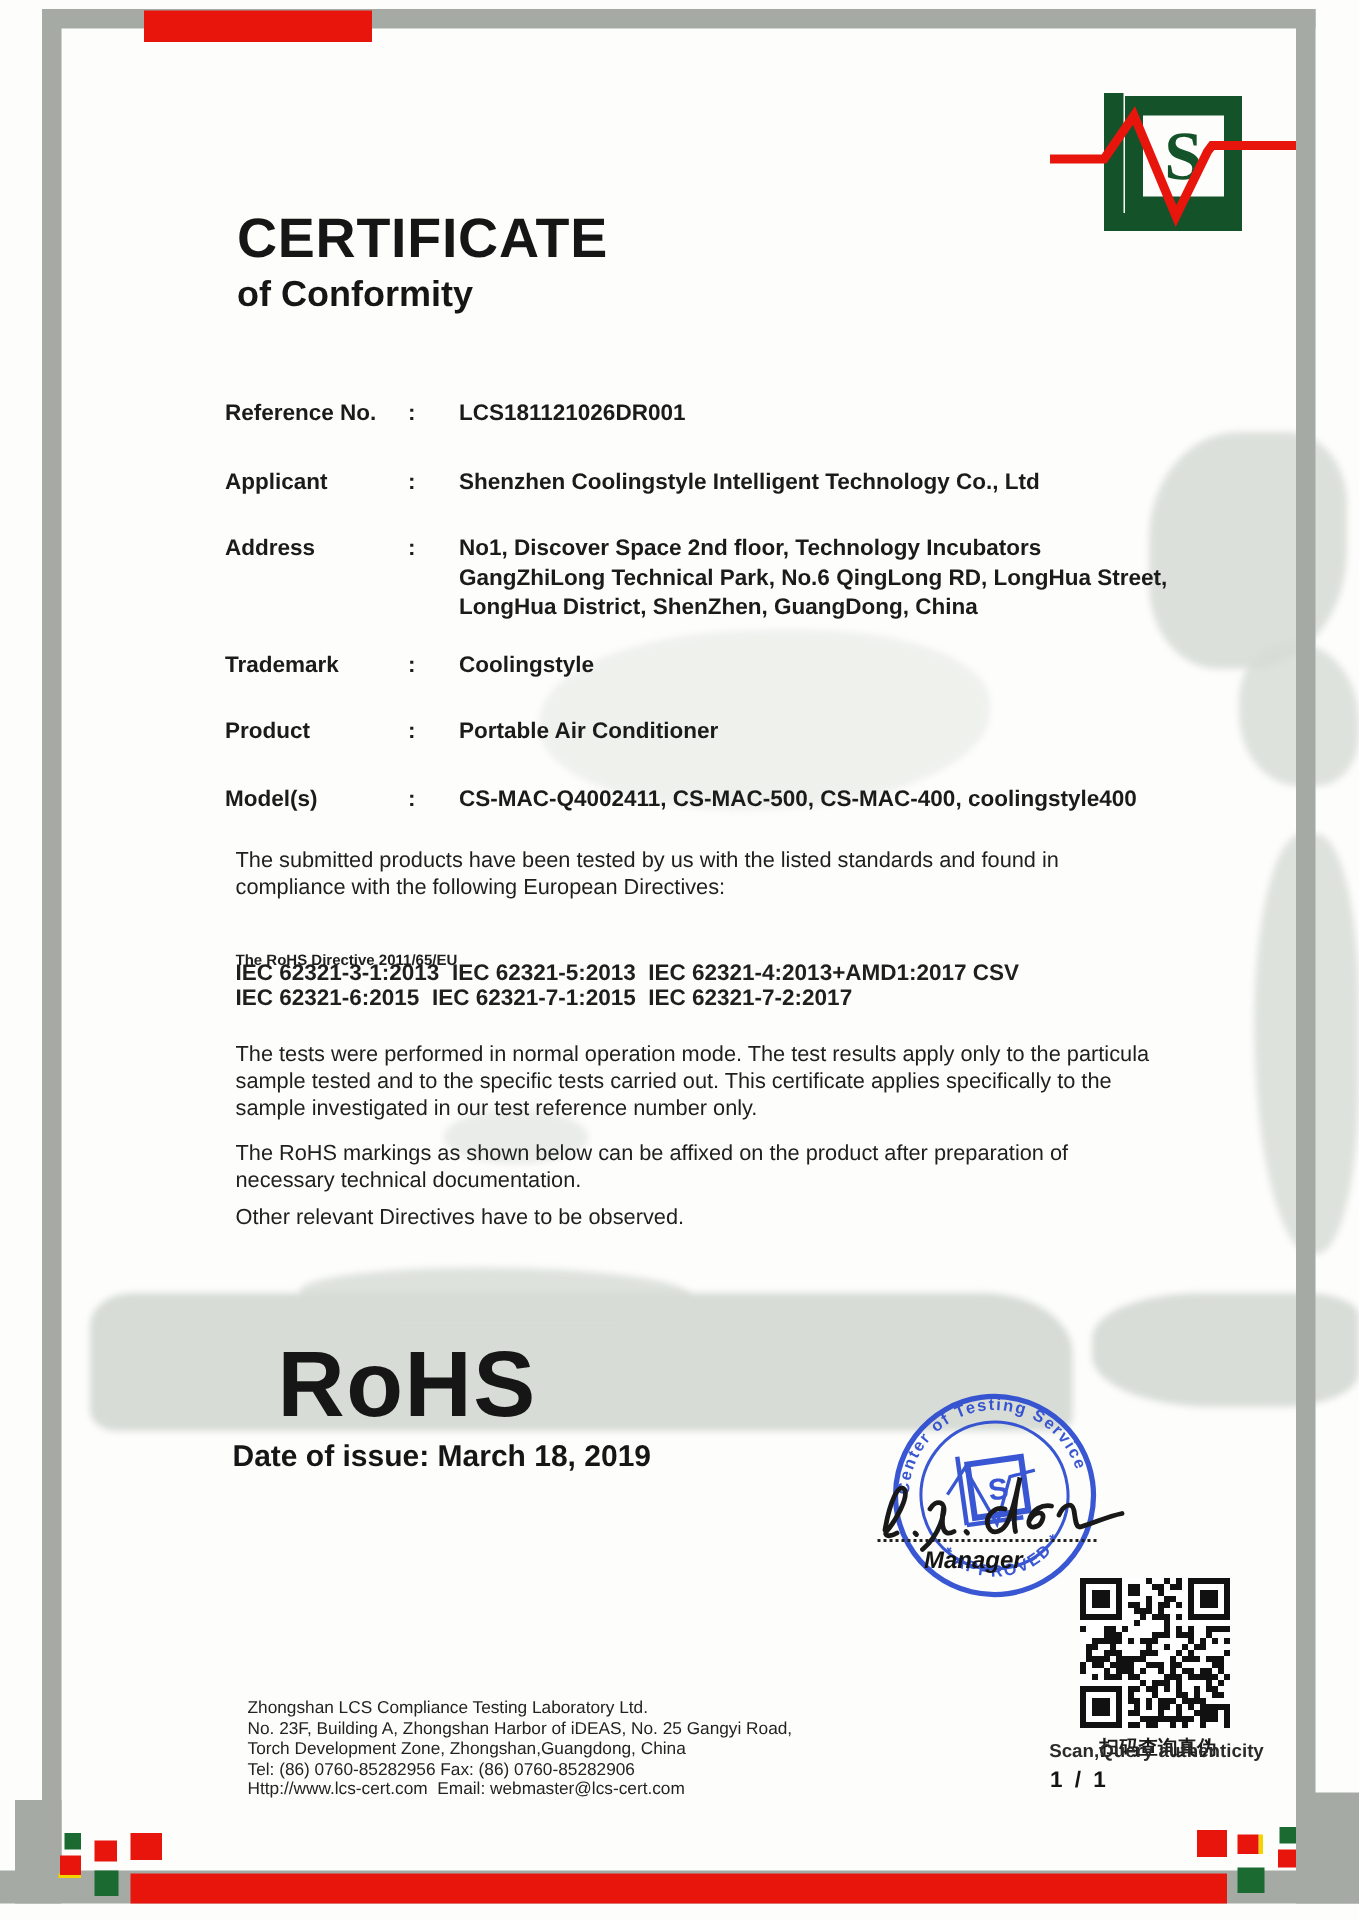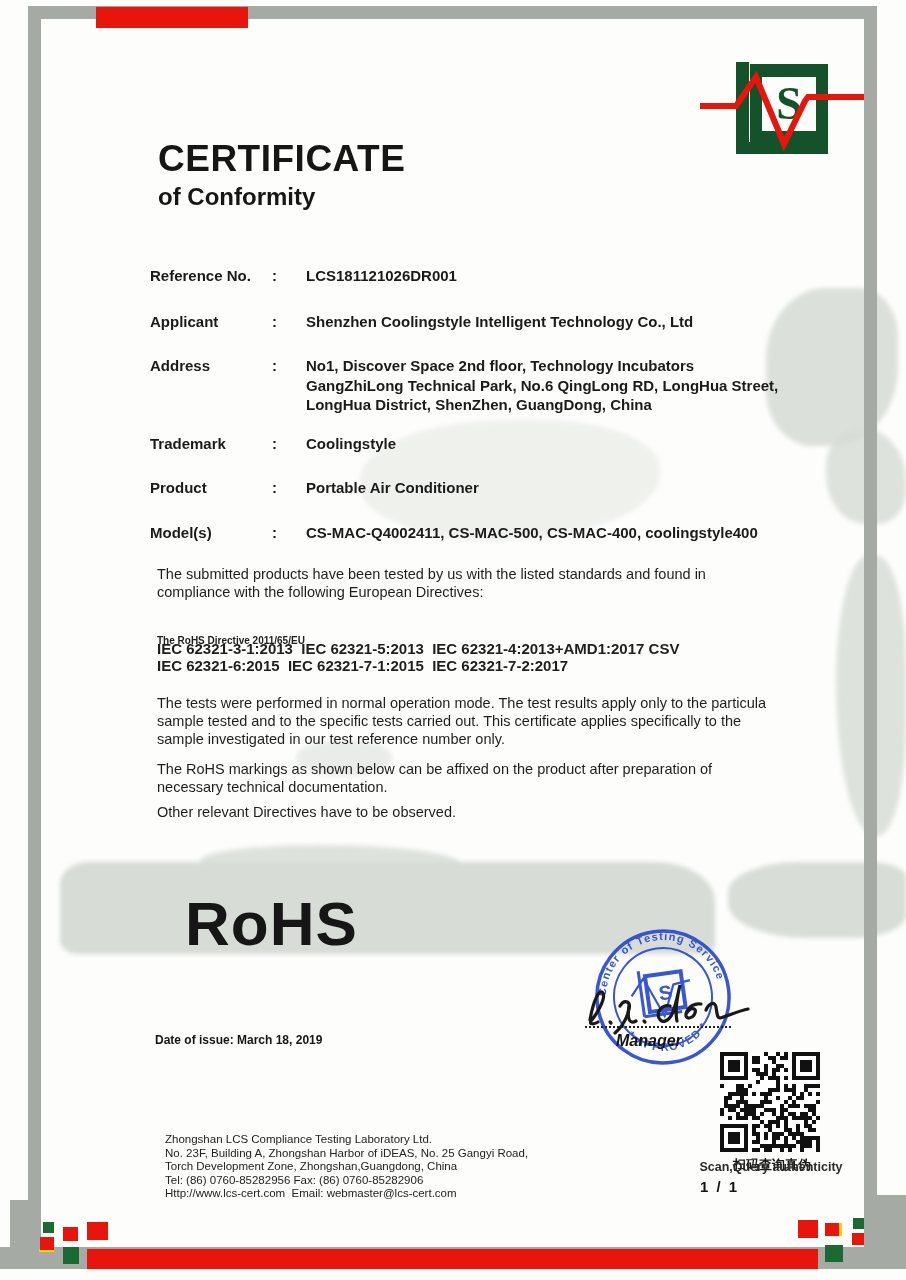--- a/index.html
+++ b/index.html
@@ -62,22 +62,22 @@
   #tests-para    { top:694px; }
   #markings-para { top:760px; }
   #other-para    { top:803px; }
 
   #rohs-mark {
     position:absolute; left:155px; top:888px; z-index:2;
     font-size:62px; font-weight:800; letter-spacing:1px; color:#161616;margin-left:30px;
   }
 
   #date-issue {
-    position:absolute; left:155px; top:1033px; z-index:2;
-    font-size:12px; font-weight:700; color:#161616;
+    position:absolute; left:155px; top:960px; z-index:2;
+    font-size:20px; font-weight:700; color:#161616;
   }
 
   
   #stamp { position:absolute; left:581px; top:922px; z-index:3; transform:rotate(-8deg); opacity:.92; }
   #signature { position:absolute; left:582px; top:976px; z-index:5; }
   #sig-dots { position:absolute; left:585px; top:1010px; width:146px; height:18px;
               border-bottom:2.5px dotted #222; z-index:4; }
   #manager-label { position:absolute; left:616px; top:1032px; z-index:5;
               font-size:16px; font-weight:700; color:#141414;font-style:italic; }
 

